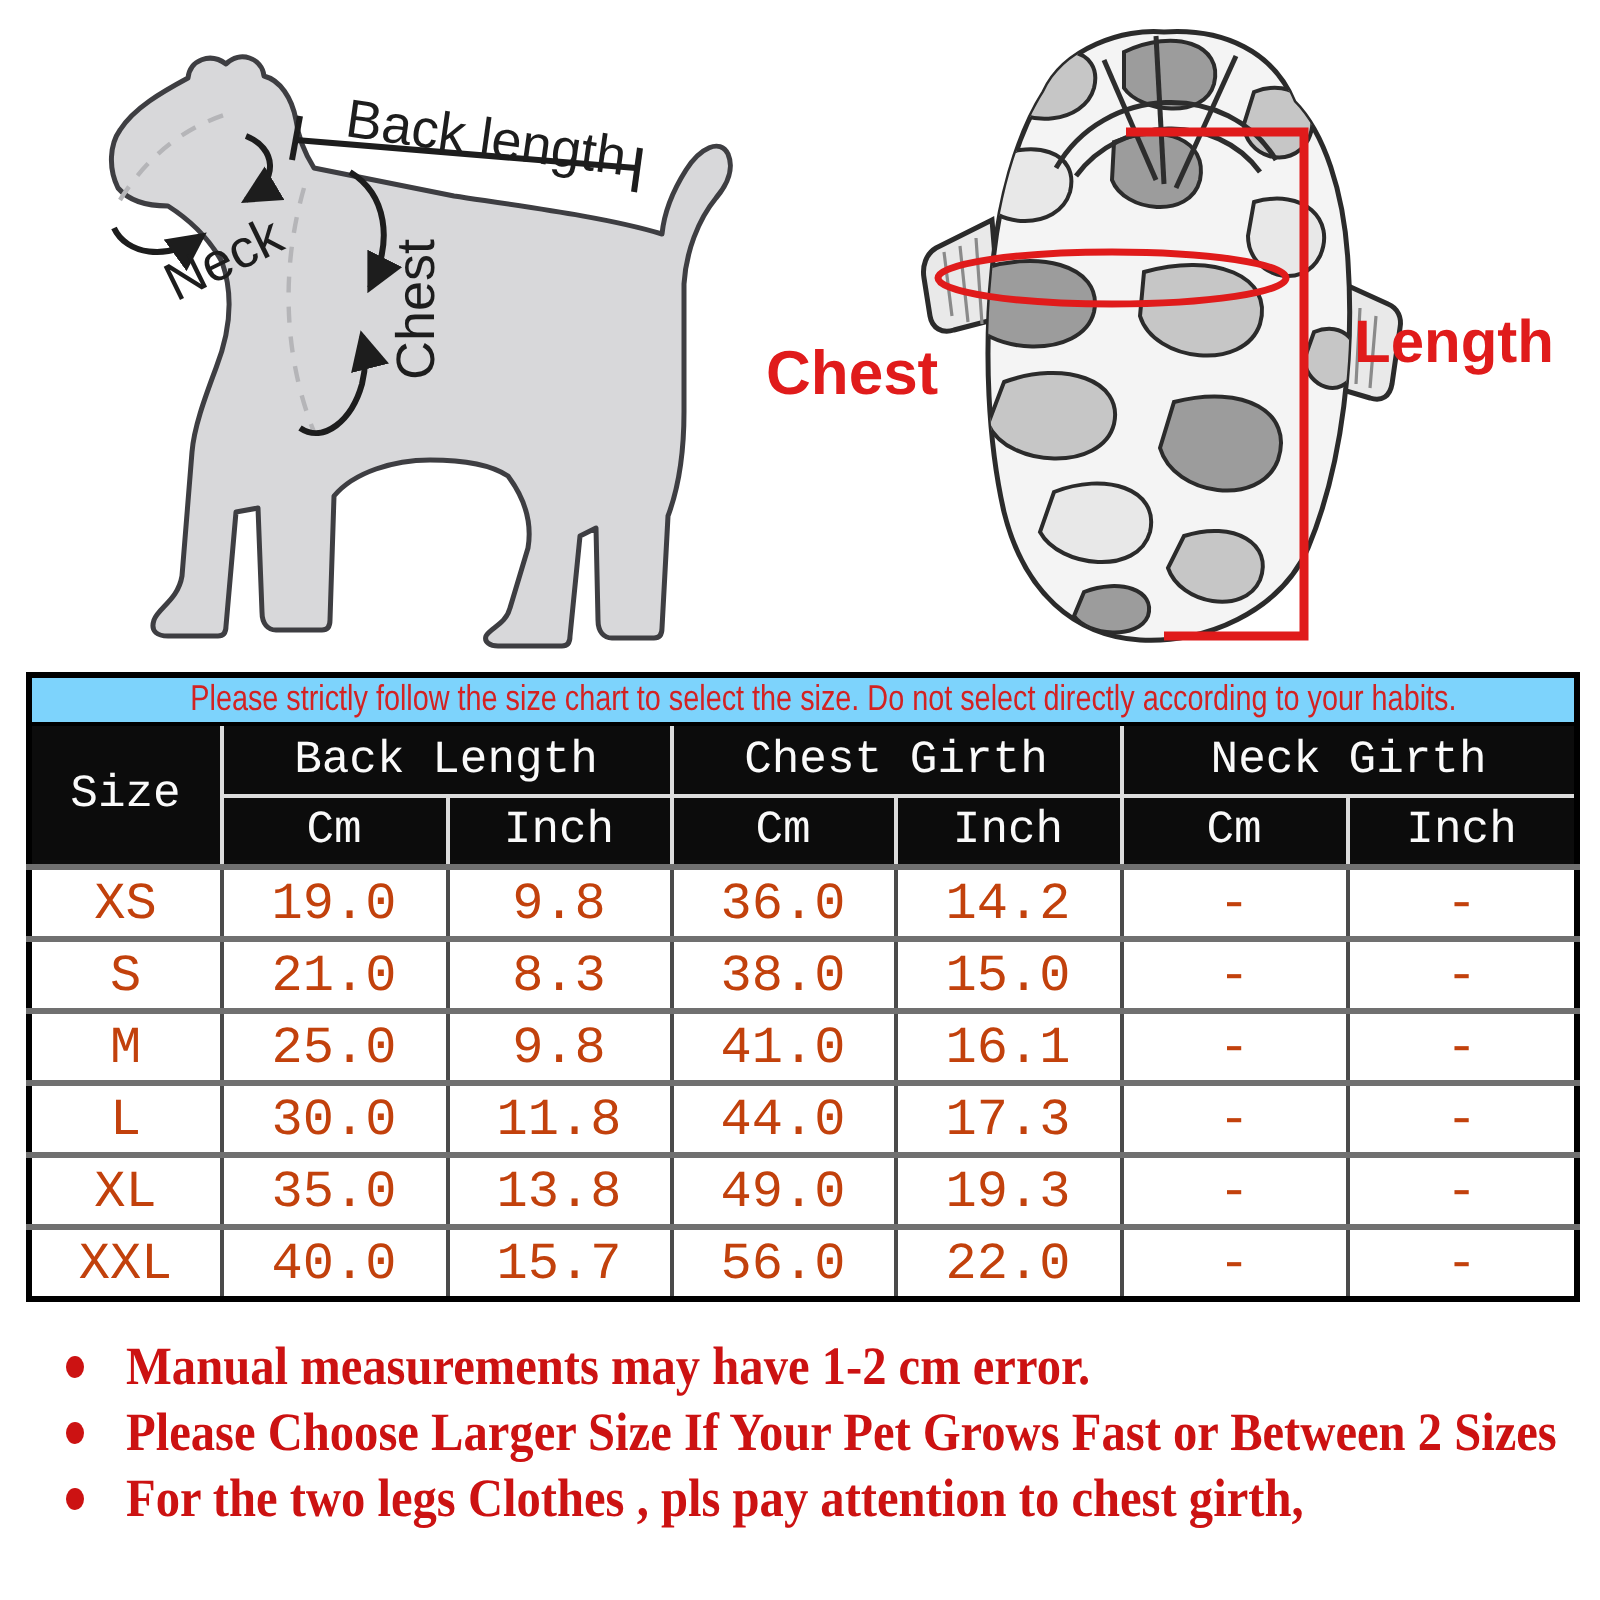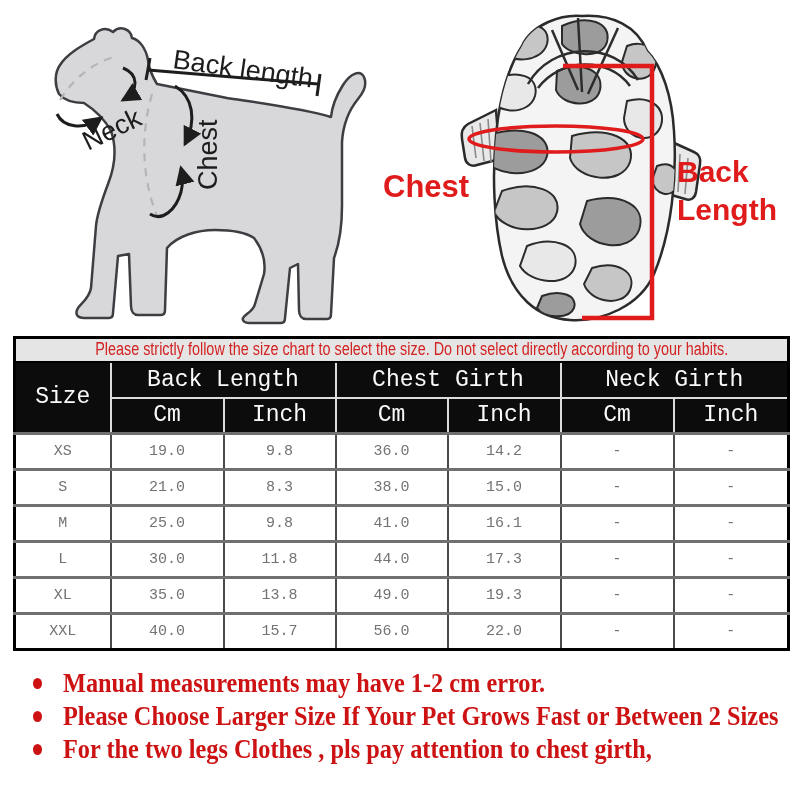--- a/index.html
+++ b/index.html
@@ -15,27 +15,27 @@
       font:bold 31px "Liberation Sans",sans-serif;white-space:nowrap;}
   .garment-back{position:absolute;left:677px;top:153px;color:#e01b1b;
       font:bold 30px "Liberation Sans",sans-serif;line-height:38px;white-space:nowrap;}
 
   
   table#size-table{position:absolute;left:13px;top:336px;width:774px;
       border-collapse:collapse;table-layout:fixed;border:3px solid #000;
       font-family:"Liberation Mono",monospace;}
   #size-table td{padding:0;text-align:center;vertical-align:middle;overflow:hidden;}
   tr.notice-row{height:24px;}
-  tr.notice-row td{background:#e5e5e5;border:2px solid #000;}
+  tr.notice-row td{background:#7dd3fc;border:2px solid #000;}
   .notice-text{display:inline-block;color:#d32222;font:18px "Liberation Sans",sans-serif;
       white-space:nowrap;transform:scaleX(0.80);}
   tr.head-row{height:36px;}
   tr.head-row td{background:#0c0c0c;color:#fafafa;font-size:23px;border:2px solid #dcdcdc;}
   tr.data-row{height:36px;}
-  tr.data-row td{background:#fff;color:#737373;font-size:15px;
+  tr.data-row td{background:#fff;color:#c2410c;font-size:26px;
       border:2px solid #4a4a4a;border-top:3px solid #707070;}
 
   
   #notes{position:absolute;left:33px;top:667px;width:750px;color:#cc1212;
       font-family:"Liberation Serif",serif;font-weight:700;font-size:27px;}
   .note{height:33px;display:flex;align-items:center;}
   .bullet{width:9px;height:11px;border-radius:50%;background:#cc1212;margin-right:21px;flex:none;}
   .note.no-bullet{padding-left:30px;}
   .note-text{display:inline-block;white-space:nowrap;transform:scaleX(0.90);
       transform-origin:left center;}
@@ -130,21 +130,20 @@
       <path d="M186,22 L156,88"></path>
       <path d="M120,24 L146,84"></path>
     </g>
 
     <ellipse cx="124" cy="133" rx="87" ry="13" fill="none" stroke="#e01b1b" stroke-width="3.5"></ellipse>
     <path d="M131,60 L220,60 L220,312 L150,312" fill="none" stroke="#e01b1b" stroke-width="4.5"></path>
   </svg>
 
   <div class="garment-chest">Chest</div>
   <div class="garment-back">
-    <div>Back</div>
     <div>Length</div>
   </div>
 
   <table id="size-table">
     <colgroup>
       <col style="width:96px">
         <col style="width:113px">
         <col style="width:112px">
       <col style="width:112px">
         <col style="width:113px">

